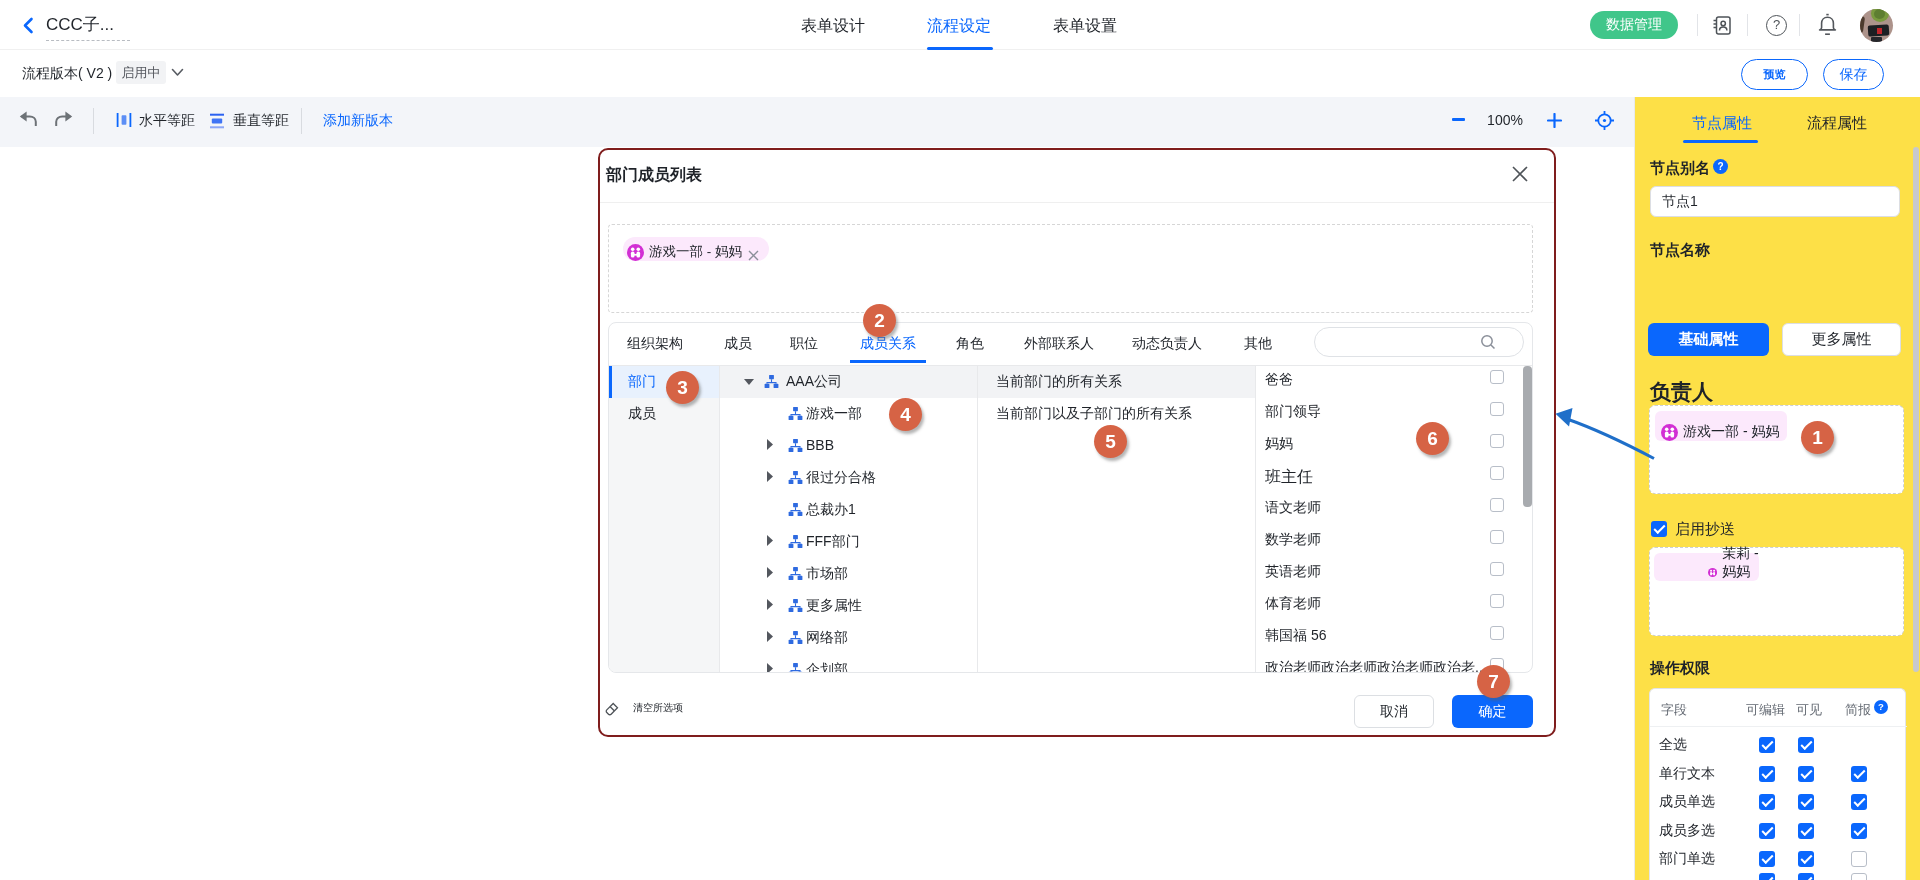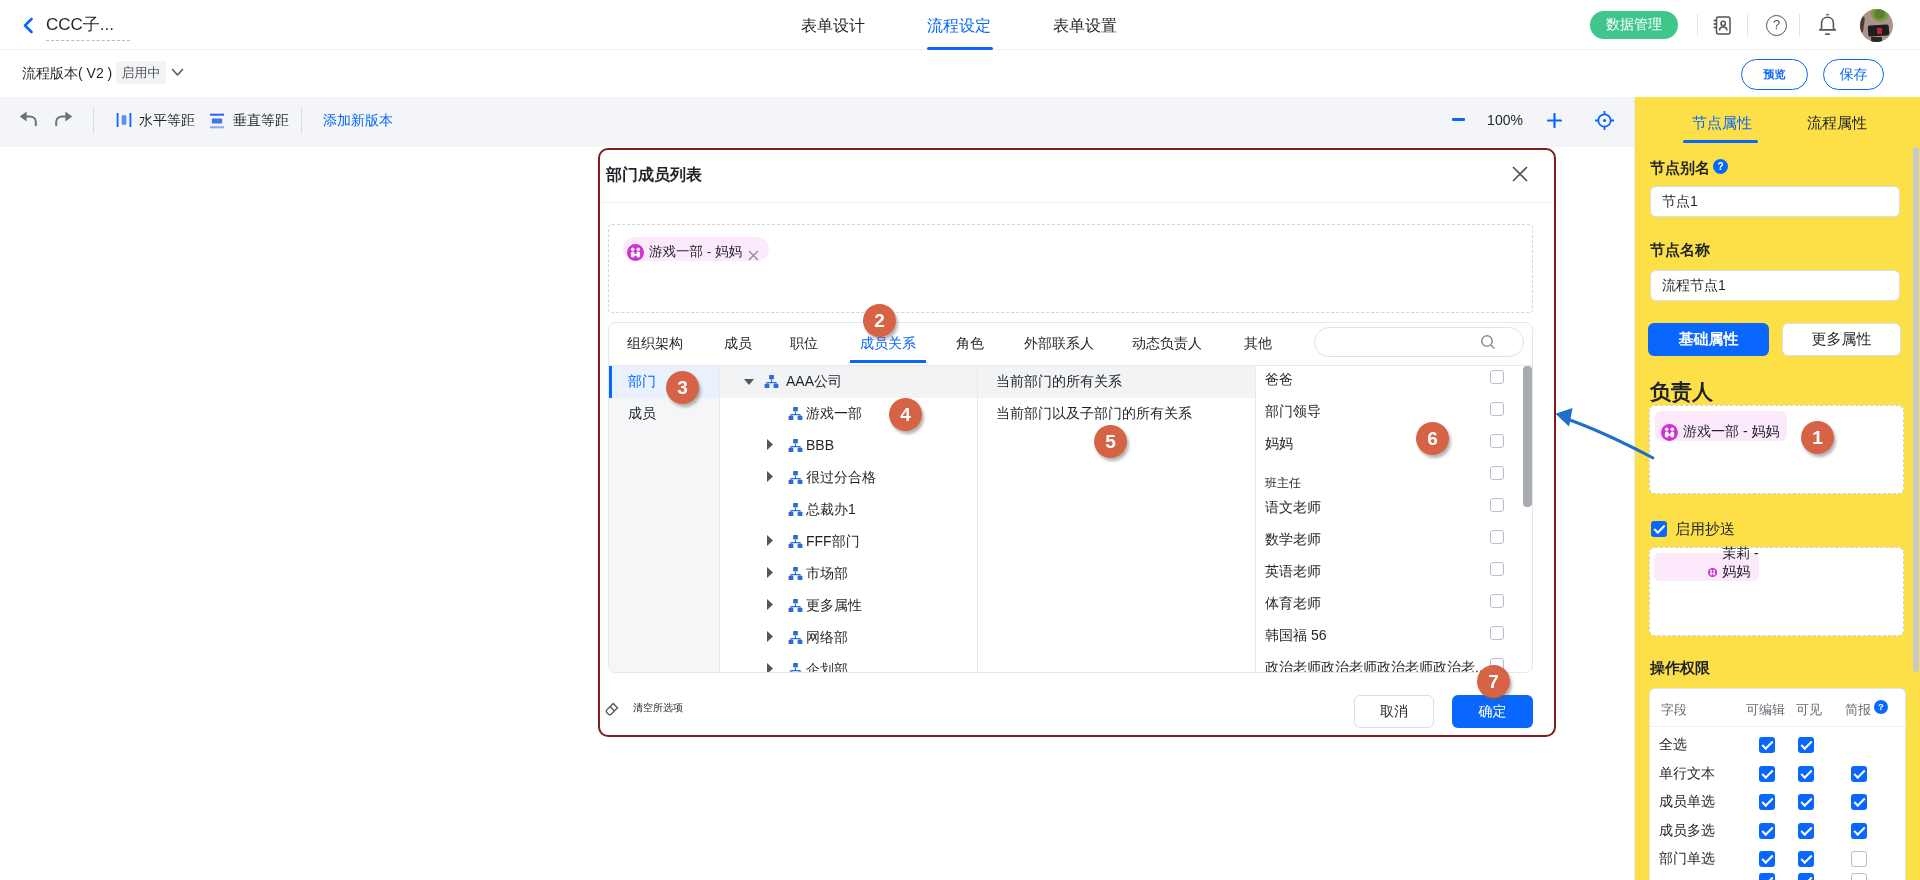--- a/index.html
+++ b/index.html
@@ -105,21 +105,20 @@
   <div class="abs" style="left:57px;top:17px;font-size:15px;color:#0a67fd;">节点属性</div>
   <div class="abs" style="left:48px;top:43px;width:75px;height:3px;background:#0a67fd;border-radius:2px;"></div>
   <div class="abs" style="left:172px;top:17px;font-size:15px;">流程属性</div>
   <div class="abs b" style="left:15px;top:62px;font-size:15px;">节点别名</div>
   <svg class="abs" style="left:78px;top:62px;" width="15" height="15" viewBox="0 0 15 15">
       <circle cx="7.5" cy="7.5" r="7.5" fill="#0a67fd"></circle>
       <text x="7.5" y="11" font-size="10" font-weight="bold" fill="#fff" text-anchor="middle" font-family="Liberation Sans">?</text>
     </svg>
   <div class="abs vc" style="left:15px;top:89px;width:250px;height:31px;background:#fff;border:1px solid #dcdee3;border-radius:6px;font-size:14px;padding-left:11px;">节点1</div>
   <div class="abs b" style="left:15px;top:144px;font-size:15px;">节点名称</div>
-  <div class="abs vc" style="left:15px;top:173px;width:250px;height:31px;background:#fff;border:1px solid #dcdee3;border-radius:6px;font-size:14px;padding-left:11px;">流程节点1</div>
   <div class="abs vc" style="left:13px;top:226px;width:121px;height:33px;background:#0a67fd;border-radius:6px;color:#fff;font-size:15px;justify-content:center;font-weight:bold;">基础属性</div>
   <div class="abs vc" style="left:147px;top:226px;width:119px;height:33px;background:#fff;border:1px solid #dcdee3;border-radius:6px;font-size:15px;justify-content:center;">更多属性</div>
   <div class="abs b" style="left:15px;top:281px;font-size:21px;">负责人</div>
   <div class="abs" style="left:14px;top:308px;width:255px;height:89px;background:#fff;border:1px dashed #ccd0d6;border-radius:6px;"></div>
   <div class="tag" style="left:20px;top:314px;width:132px;height:30px;">
     <svg style="margin-left:6px;" width="17" height="17" viewBox="0 0 17 17">
         <circle cx="8.5" cy="8.5" r="8.5" fill="#d22fd4"></circle>
         <circle cx="5.7" cy="5.3" r="1.8" fill="#fff"></circle>
         <circle cx="11.3" cy="5.3" r="1.8" fill="#fff"></circle>
         <rect x="3.9" y="7.6" width="3.6" height="6" rx="1.6" fill="#fff"></rect>
@@ -333,21 +332,21 @@
     <div class="abs" style="left:369px;top:43px;width:277px;height:32px;background:#f2f3f5;"></div>
     <div class="abs" style="left:387px;top:50px;font-size:14px;">当前部门的所有关系</div>
     <div class="abs" style="left:387px;top:82px;font-size:14px;">当前部门以及子部门的所有关系</div>
     <div id="roles">
         <div class="abs" style="left:656px;top:48px;font-size:14px;max-width:219px;white-space:nowrap;overflow:hidden;">爸爸</div>
         <div class="cbs" style="left:881px;top:47px;"></div>
         <div class="abs" style="left:656px;top:80px;font-size:14px;max-width:219px;white-space:nowrap;overflow:hidden;">部门领导</div>
         <div class="cbs" style="left:881px;top:79px;"></div>
         <div class="abs" style="left:656px;top:112px;font-size:14px;max-width:219px;white-space:nowrap;overflow:hidden;">妈妈</div>
         <div class="cbs" style="left:881px;top:111px;"></div>
-        <div class="abs" style="left:656px;top:144px;font-size:12px;max-width:219px;white-space:nowrap;overflow:hidden;margin-top:8px;">班主任</div>
+        <div class="abs" style="left:656px;top:144px;font-size:16px;max-width:219px;white-space:nowrap;overflow:hidden;">班主任</div>
         <div class="cbs" style="left:881px;top:143px;"></div>
         <div class="abs" style="left:656px;top:176px;font-size:14px;max-width:219px;white-space:nowrap;overflow:hidden;">语文老师</div>
         <div class="cbs" style="left:881px;top:175px;"></div>
         <div class="abs" style="left:656px;top:208px;font-size:14px;max-width:219px;white-space:nowrap;overflow:hidden;">数学老师</div>
         <div class="cbs" style="left:881px;top:207px;"></div>
         <div class="abs" style="left:656px;top:240px;font-size:14px;max-width:219px;white-space:nowrap;overflow:hidden;">英语老师</div>
         <div class="cbs" style="left:881px;top:239px;"></div>
         <div class="abs" style="left:656px;top:272px;font-size:14px;max-width:219px;white-space:nowrap;overflow:hidden;">体育老师</div>
         <div class="cbs" style="left:881px;top:271px;"></div>
         <div class="abs" style="left:656px;top:304px;font-size:14px;max-width:219px;white-space:nowrap;overflow:hidden;">韩国福 56</div>

